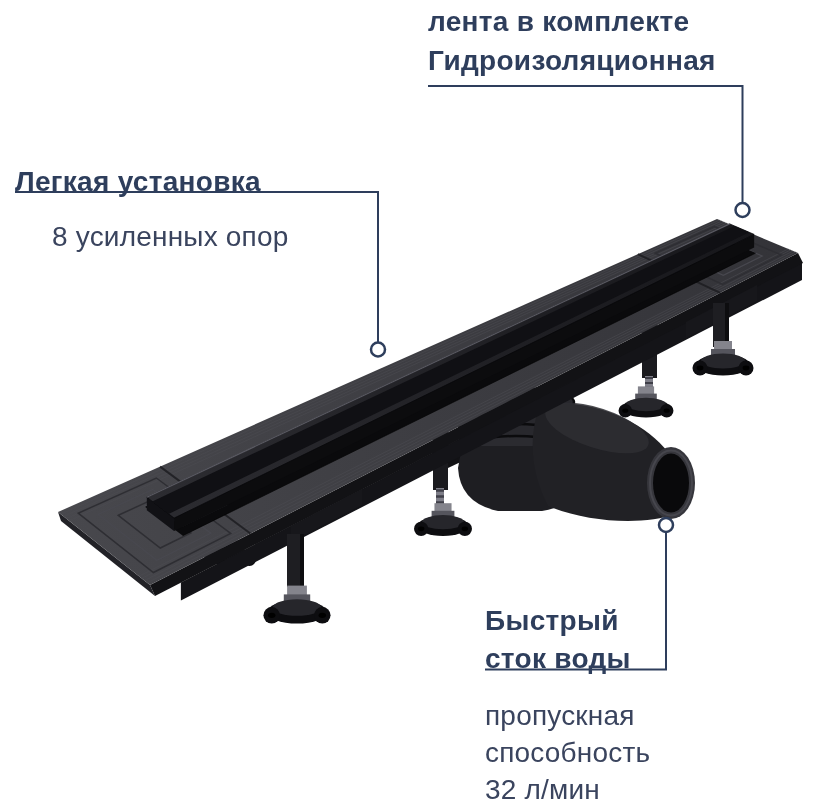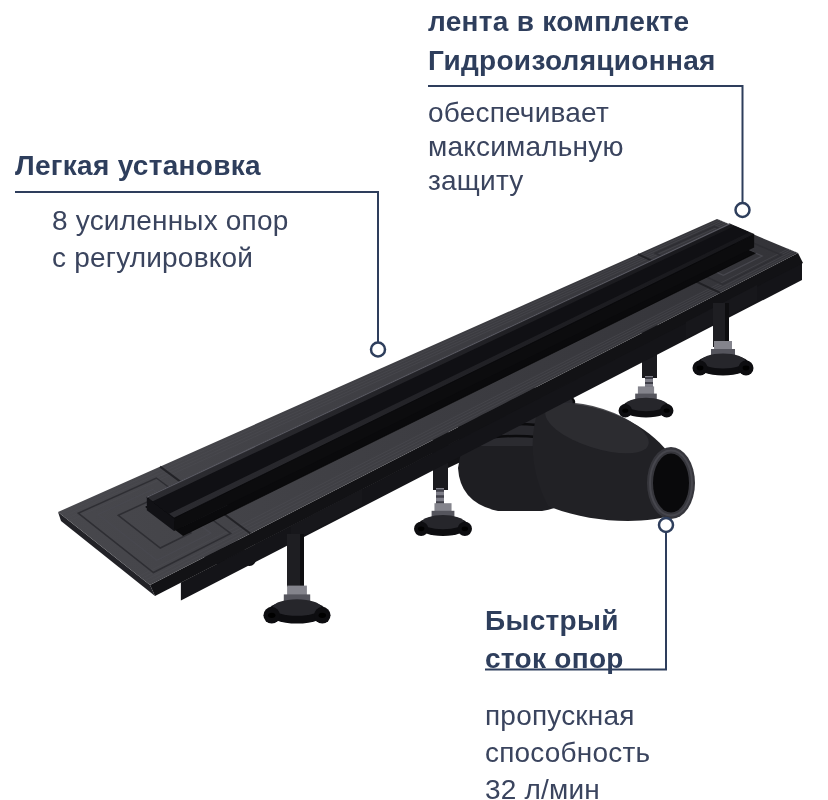--- a/index.html
+++ b/index.html
@@ -10,21 +10,21 @@
   .callout{position:absolute;z-index:2;}
   .c-title span{display:block;font-weight:700;color:#2e3e5c;letter-spacing:.3px;}
   .c-body{display:block;}
   .c-body span{display:block;color:#3a445e;letter-spacing:.2px;}
   
   #callout-tape{left:428px;top:2px;width:360px;}
   #callout-tape .c-title span{font-size:28px;line-height:39px;}
   #callout-tape .c-body{margin-top:16px;}
   #callout-tape .c-body span{font-size:28px;line-height:34px;}
   
-  #callout-install{left:15px;top:146px;width:400px;}
+  #callout-install{left:15px;top:162px;width:400px;}
   #callout-install .c-title span{font-size:28px;line-height:39px;}
   #callout-install .c-body{margin-top:17px;margin-left:37px;}
   #callout-install .c-body span{font-size:28px;line-height:37px;}
   
   #callout-drain{left:485px;top:586px;width:320px;margin-top:16px;}
   #callout-drain .c-title span{font-size:28px;line-height:38px;}
   #callout-drain .c-body{margin-top:19px;}
   #callout-drain .c-body span{font-size:28px;line-height:37px;}
 </style>
 </head>
@@ -156,40 +156,34 @@
       <circle cx="666" cy="525" r="7" fill="#ffffff" stroke-width="2.5"></circle>
     </g>
   </svg>
 
   <div class="callout" id="callout-install">
     <div class="c-title">
       <span>Легкая установка</span>
     </div>
     <div class="c-body">
       <span>8 усиленных опор</span>
-      <span>с регулировкой</span>
     </div>
   </div>
 
   <div class="callout" id="callout-tape">
     <div class="c-title">
       <span>лента в комплекте</span>
       <span>Гидроизоляционная</span>
     </div>
-    <div class="c-body">
-      <span>обеспечивает</span>
-      <span>максимальную</span>
-      <span>защиту</span>
-    </div>
   </div>
 
   <div class="callout" id="callout-drain">
     <div class="c-title">
       <span>Быстрый</span>
-      <span>сток опор</span>
+      <span>сток воды</span>
     </div>
     <div class="c-body">
       <span>пропускная</span>
       <span>способность</span>
       <span>32 л/мин</span>
     </div>
   </div>
 
 </div>
 

